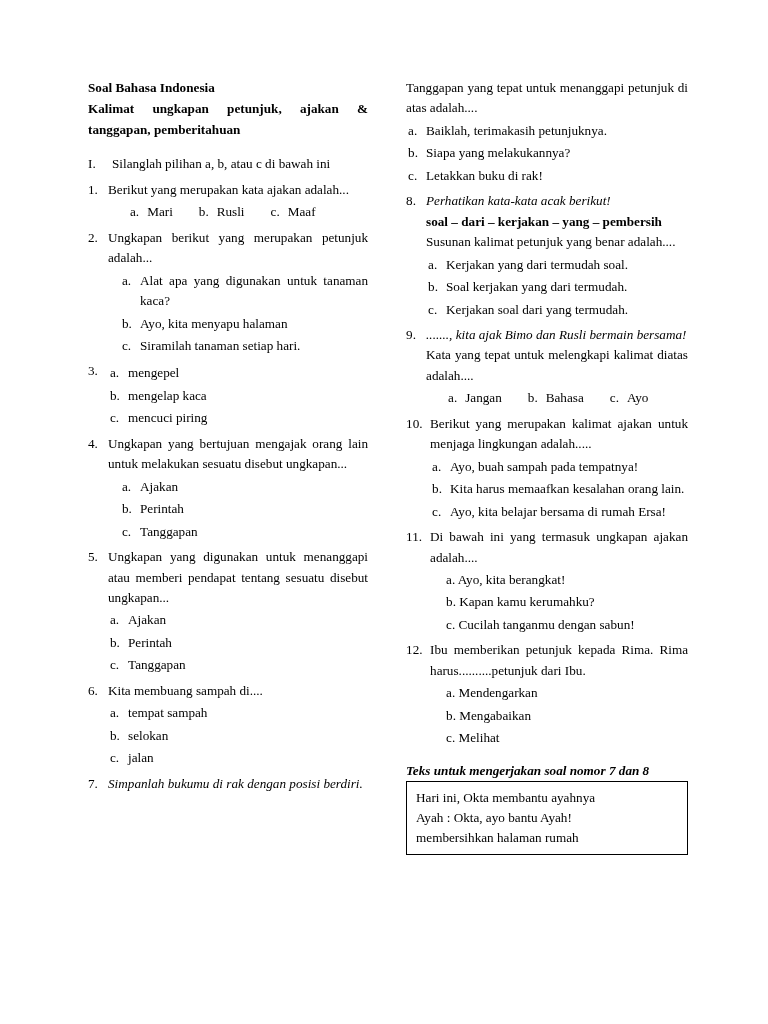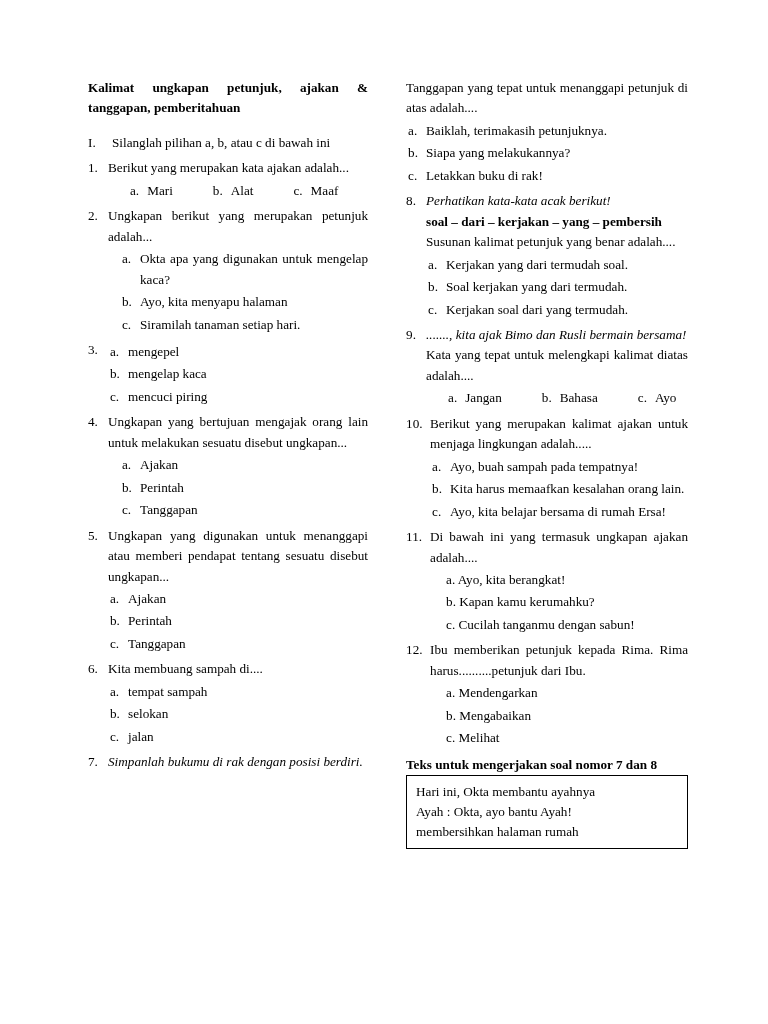--- a/index.html
+++ b/index.html
@@ -107,21 +107,21 @@
     flex: none;
   }
   .opt > .otxt {
     flex: 1;
     text-align: justify;
   }
   .opt-inline {
     padding-left: 22px;
     margin-top: 2px;
     display: flex;
-    gap: 40px;
+    gap: 26px;
   }
   .opt-inline .oi {
     white-space: nowrap;
   }
   .opt-inline .oi .olet {
     margin-right: 8px;
   }
   .opt-plain {
     padding-left: 16px;
     margin-top: 2px;
@@ -144,49 +144,50 @@
     font-style: italic;
   }
 </style>
 </head>
 <body>
 
 <div class="page">
   <div class="columns">
 
     <div class="col col-left">
+      <div class="title">Soal Bahasa Indonesia</div>
       <div class="subtitle">Kalimat ungkapan petunjuk, ajakan &amp; tanggapan, pemberitahuan</div>
 
       <div class="roman">
         <div class="num">I.</div>
         <div class="txt">Silanglah pilihan a, b, atau c di bawah ini</div>
       </div>
 
       <ul class="qlist blk">
 
         <li class="q">
           <div class="qnum">1.</div>
           <div class="qbody">
             <div class="qtext">Berikut yang merupakan kata ajakan adalah...</div>
             <div class="opt-inline">
               <span class="oi"><span class="olet">a.</span><span>Mari</span></span>
-              <span class="oi"><span class="olet">b.</span><span>Alat</span></span>
+              <span class="oi"><span class="olet">b.</span><span>Rusli</span></span>
               <span class="oi"><span class="olet">c.</span><span>Maaf</span></span>
             </div>
           </div>
         </li>
 
         <li class="q">
           <div class="qnum">2.</div>
           <div class="qbody">
             <div class="qtext">Ungkapan berikut yang merupakan petunjuk adalah...</div>
             <ul class="opts">
               <li class="opt">
                   <span class="olet">a.</span>
-                  <span class="otxt">Okta apa yang digunakan untuk mengelap kaca?</span>
+                  <span class="otxt">Alat apa yang digunakan untuk tanaman kaca?</span>
                 </li>
               <li class="opt">
                   <span class="olet">b.</span>
                   <span class="otxt">Ayo, kita menyapu halaman</span>
                 </li>
               <li class="opt">
                   <span class="olet">c.</span>
                   <span class="otxt">Siramilah tanaman setiap hari.</span>
                 </li>
             </ul>
@@ -377,21 +378,21 @@
           <div class="qbody">
             <div class="qtext">Ibu memberikan petunjuk kepada Rima. Rima harus..........petunjuk dari Ibu.</div>
             <div class="opt-plain">a. Mendengarkan</div>
             <div class="opt-plain">b. Mengabaikan</div>
             <div class="opt-plain">c. Melihat</div>
           </div>
         </li>
 
       </ul>
 
-      <div class="qtext bold" style="margin-top:6px;">Teks untuk mengerjakan soal nomor 7 dan 8</div>
+      <div class="qtext bold" style="margin-top:12px;font-style:italic;">Teks untuk mengerjakan soal nomor 7 dan 8</div>
 
       <div class="boxed">
         <div class="line">Hari ini, Okta membantu ayahnya</div>
         <div class="line last">Ayah    :  Okta, ayo bantu Ayah!</div>
         <div class="line last">membersihkan halaman rumah</div>
       </div>
     </div>
 
   </div>
 </div>

